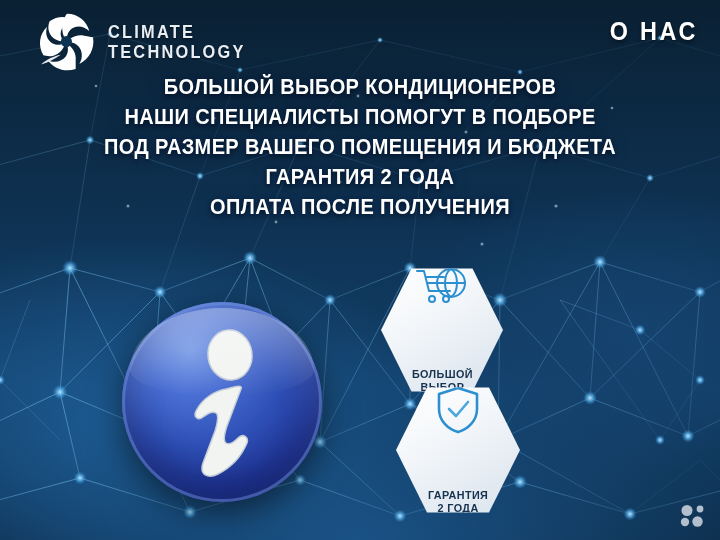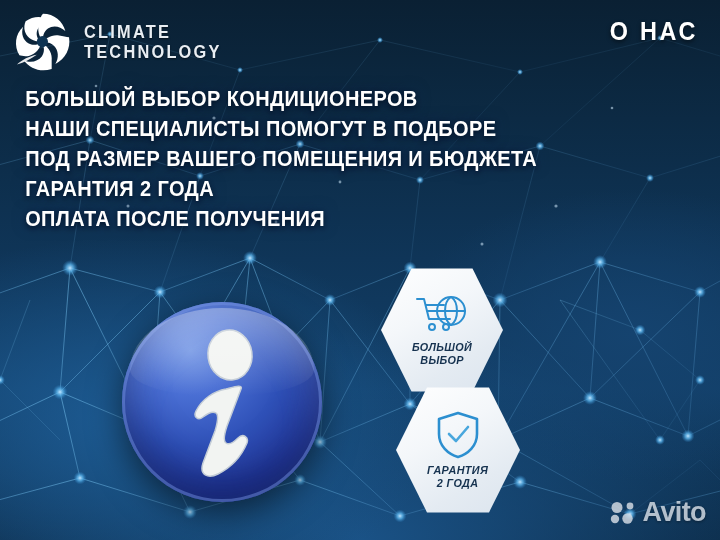--- a/index.html
+++ b/index.html
@@ -16,21 +16,21 @@
       linear-gradient(180deg, #0a2033 0%, #0c2a44 22%, #0f3558 48%, #123f68 72%, #0c2b47 100%);
   }
 
   
   #plexus{position:absolute;inset:0;width:720px;height:540px;}
 
   
   .header{
     position:absolute;left:0;top:0;width:100%;height:78px;
     display:flex;align-items:flex-start;justify-content:space-between;
-    padding:10px 18px 0 12px;
+    padding:10px 18px 0 36px;
   }
   .brand{display:flex;align-items:center;gap:10px;}
   .brand-mark{width:62px;height:62px;flex:0 0 62px;}
   .brand-text{
     display:flex;flex-direction:column;justify-content:center;
     color:#e9eef3;line-height:1.06;
     padding-top:2px;
   }
   .brand-line{
     font-size:19px;font-weight:700;letter-spacing:2.6px;
@@ -40,22 +40,22 @@
   }
   .about{
     color:#ffffff;font-size:26px;font-weight:700;letter-spacing:3px;
     transform:scaleX(0.9);transform-origin:right center;
     white-space:nowrap;margin-top:6px;margin-right:4px;
     text-shadow:0 2px 5px rgba(0,0,0,.55);
   }
 
   
   .headline{
-    position:absolute;left:0;right:0;top:84px;
-    text-align:left;
+    position:absolute;left:0;right:0;top:72px;
+    text-align:center;
     color:#ffffff;
   }
   .headline .ln{
     font-size:21.5px;font-weight:700;letter-spacing:.4px;
     line-height:30px;white-space:nowrap;
     transform:scaleX(0.93);
     text-shadow:0 2px 6px rgba(0,10,25,.75), 0 0 14px rgba(10,40,80,.6);
   }
 
   
@@ -79,23 +79,22 @@
   .info-glyph{
     position:absolute;inset:0;display:flex;align-items:center;justify-content:center;
   }
 
   
   .hex{
     position:absolute;
     -webkit-clip-path:polygon(25% 2%,75% 2%,100% 50%,75% 98%,25% 98%,0% 50%);
     clip-path:polygon(25% 2%,75% 2%,100% 50%,75% 98%,25% 98%,0% 50%);
     background:linear-gradient(150deg,#ffffff 0%,#f4f7fa 38%,#e4ebf2 72%,#dbe4ee 100%);
-    display:flex;flex-direction:column;align-items:center;justify-content:center;
+    display:flex;flex-direction:column;align-items:center;justify-content:space-between;
     text-align:center;
-    font-style:italic;
   }
   .hex .hx-icon{display:flex;align-items:center;justify-content:center;}
   .hex .hx-label{
     color:#16324f;font-weight:700;letter-spacing:.4px;line-height:1.12;
     transform:scaleX(0.94);
   }
 
   #hex-choice{left:381px;top:266px;width:122px;height:128px;}
   #hex-choice .hx-label{font-size:11.5px;margin-top:5px;}
 
@@ -285,16 +284,15 @@
 
   <div class="avito">
     <svg width="26" height="24" viewBox="0 0 26 24" aria-hidden="true">
       <g fill="#d7dee6">
         <circle cx="7" cy="6.5" r="5.5"></circle>
         <circle cx="20" cy="5" r="3.4"></circle>
         <circle cx="5" cy="18" r="4.2"></circle>
         <circle cx="17.5" cy="17.5" r="5.2"></circle>
       </g>
     </svg>
-    <span class="avito-word">Avito</span>
   </div>
 
 </div>
 
 </body></html>

